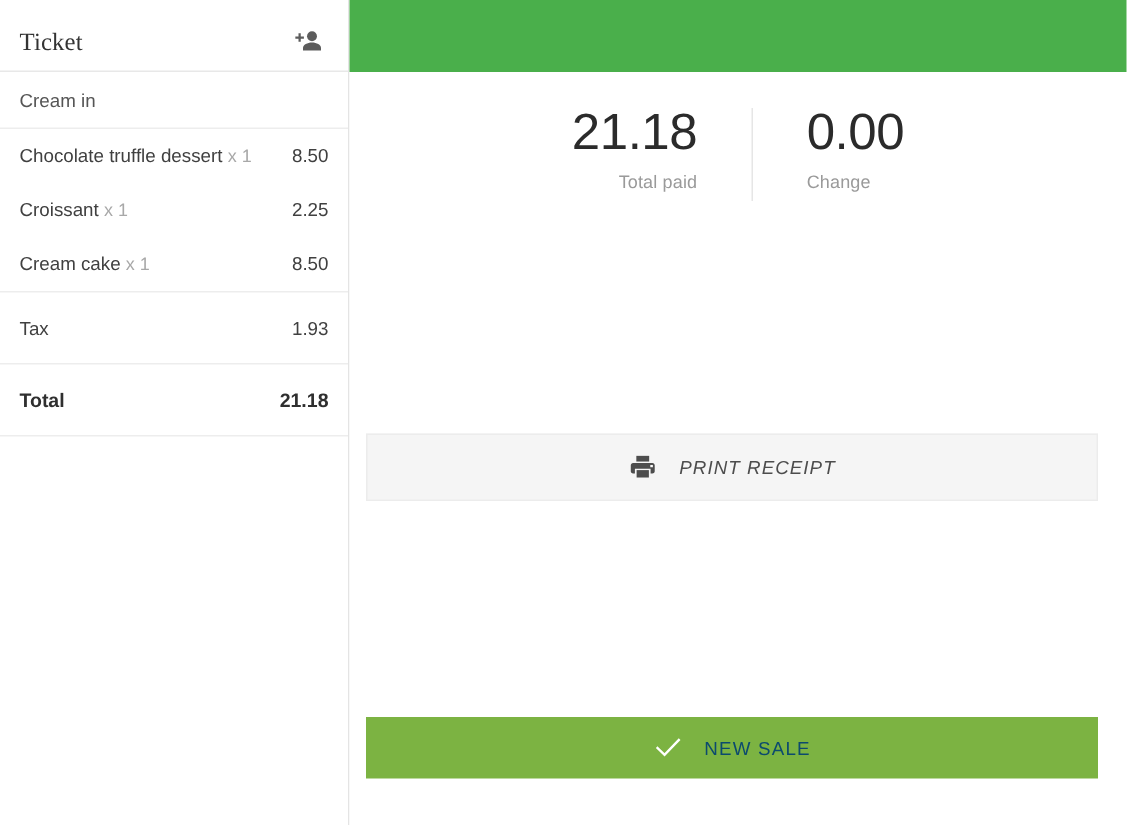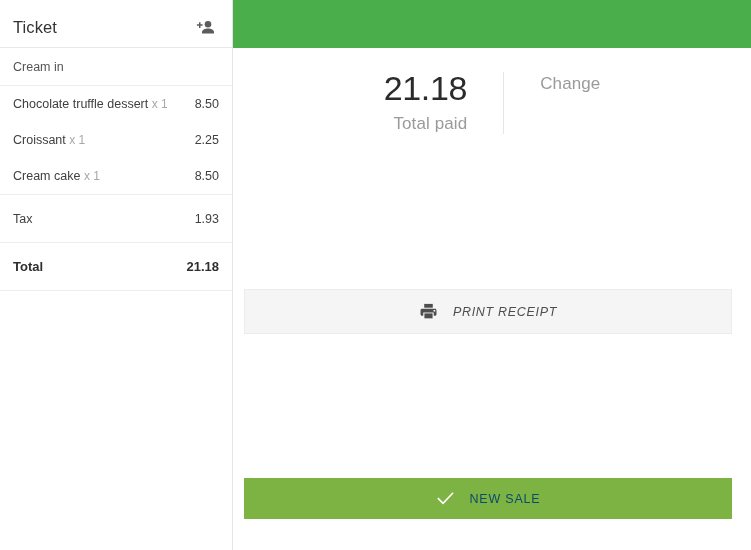--- a/index.html
+++ b/index.html
@@ -34,20 +34,21 @@
   }
   .ticket-header {
     height: 48px;
     min-height: 48px;
     display: flex;
     align-items: center;
     justify-content: space-between;
     padding: 8px 14px 0 13px;
     box-sizing: border-box;
     border-bottom: 1px solid #e8e8e8;
+    font-family: Liberation Serif, serif;
   }
   .ticket-title {
     font-size: 16.5px;
     color: #333333;
     letter-spacing: 0.1px;
   }
   .add-person-btn {
     width: 26px;
     height: 26px;
     display: flex;
@@ -148,21 +149,21 @@
   .total-cell.left { align-items: flex-end; padding-right: 36px; }
   .total-cell.right { align-items: flex-start; padding-left: 36px; }
   .amount {
     font-size: 34px;
     color: #2b2b2b;
     line-height: 40px;
     font-weight: 400;
     letter-spacing: -0.3px;
   }
   .amount-label {
-    font-size: 17px;
+    font-size: 12px;
     color: #9a9a9a;
     margin-top: 6px;
     letter-spacing: 0.1px;
   }
   .v-divider {
     width: 1px;
     height: 62px;
     background: #e6e6e6;
     margin-top: 4px;
   }
@@ -307,20 +308,21 @@
 
     <div class="pay-body">
 
       <div class="totals-block">
         <div class="total-cell left">
           <div class="amount">21.18</div>
           <div class="amount-label">Total paid</div>
         </div>
         <div class="v-divider"></div>
         <div class="total-cell right">
+          <div class="amount">0.00</div>
           <div class="amount-label">Change</div>
         </div>
       </div>
 
 
       <div class="print-btn">
         <svg width="19" height="19" viewBox="0 0 20 20">
           <rect x="5.5" y="2" width="9" height="4" fill="#4d4d4d"></rect>
           <path d="M3.2 7h13.6c0.9 0 1.6 0.7 1.6 1.6v4.2c0 0.9-0.7 1.6-1.6 1.6h-1.3V11H4.5v3.4H3.2c-0.9 0-1.6-0.7-1.6-1.6V8.6C1.6 7.7 2.3 7 3.2 7z" fill="#4d4d4d"></path>
           <rect x="5.7" y="12" width="8.6" height="5.2" fill="#4d4d4d"></rect>

